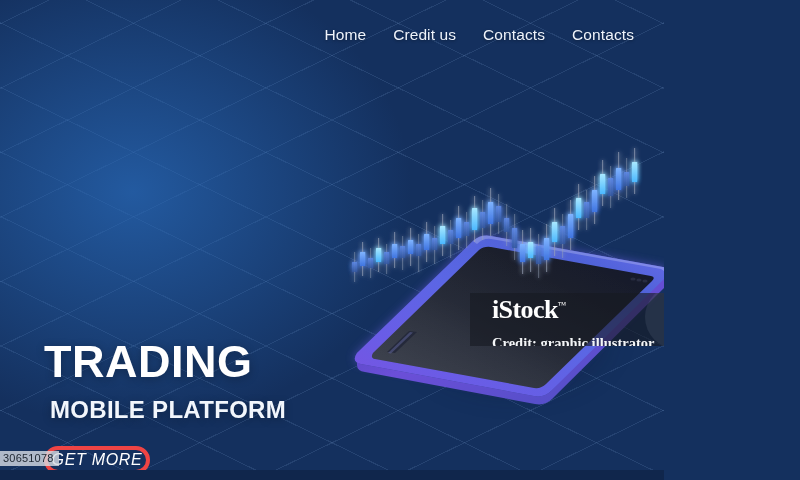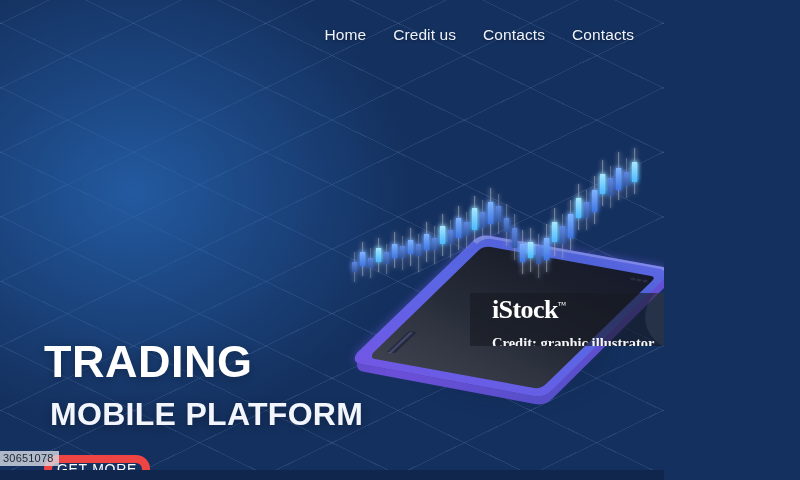--- a/index.html
+++ b/index.html
@@ -48,31 +48,31 @@
 
   
   #copy { position:absolute; left:44px; top:292px; z-index:40;margin-top:47px; }
   #headline {
     font-size:45px; font-weight:bold; color:#ffffff;
     letter-spacing:.5px; line-height:1;
     text-shadow:0 2px 10px rgba(0,0,0,.30);
   }
   #subhead {
     margin-top:12px; margin-left:6px;
-    font-size:32px; font-weight:bold; color:#f2f6fc;
+    font-size:24px; font-weight:bold; color:#f2f6fc;
     letter-spacing:.3px;
     text-shadow:0 2px 8px rgba(0,0,0,.28);
   }
   #cta {
     margin-top:22px; margin-left:0;
     display:inline-flex; align-items:center; justify-content:center;
     width:106px; height:28px;
-    border:8px solid #ef4444; border-radius:16px;
-    color:#ffffff; font-size:14px; letter-spacing:.7px;
-    background:transparent; cursor:pointer;
+    border:4px solid #ef4444; border-radius:16px;
+    color:#ffffff; font-size:16px; letter-spacing:.7px;
+    background:transparent; cursor:pointer;font-style:italic;
   }
 
   
   #phone-wrap { position:absolute; left:0; top:0; width:800px; height:480px; z-index:20; }
 
   #phone {
     position:absolute; left:345px; top:205px;
     width:330px; height:225px;
   }
 

